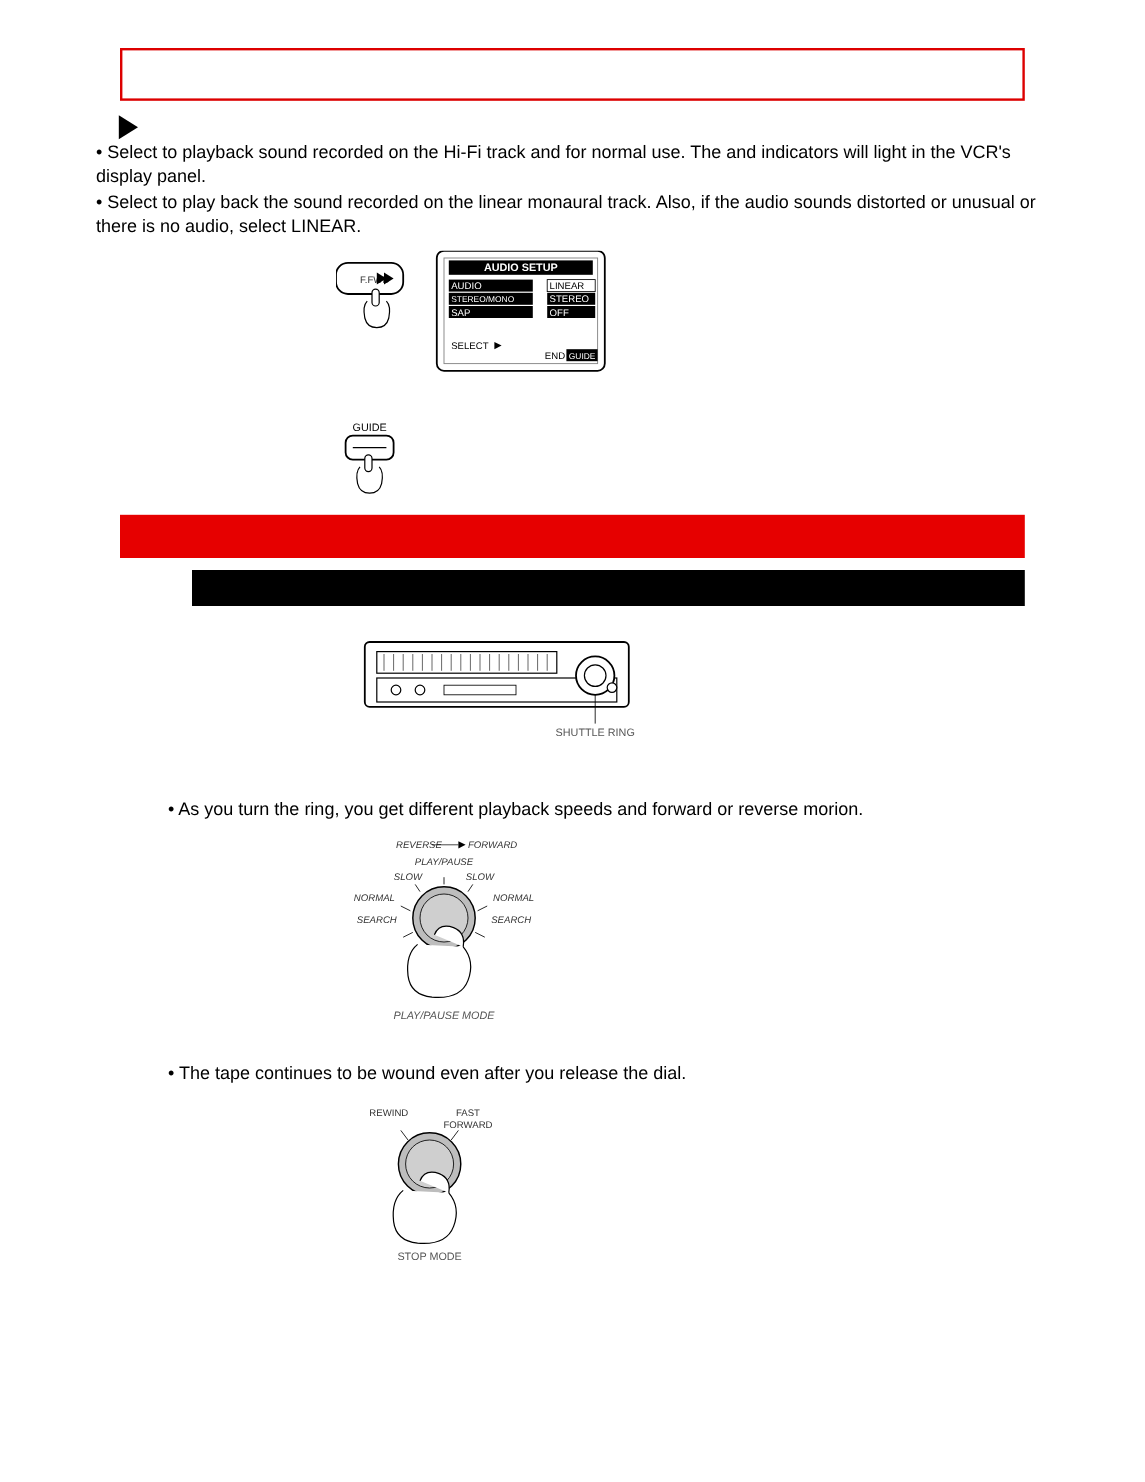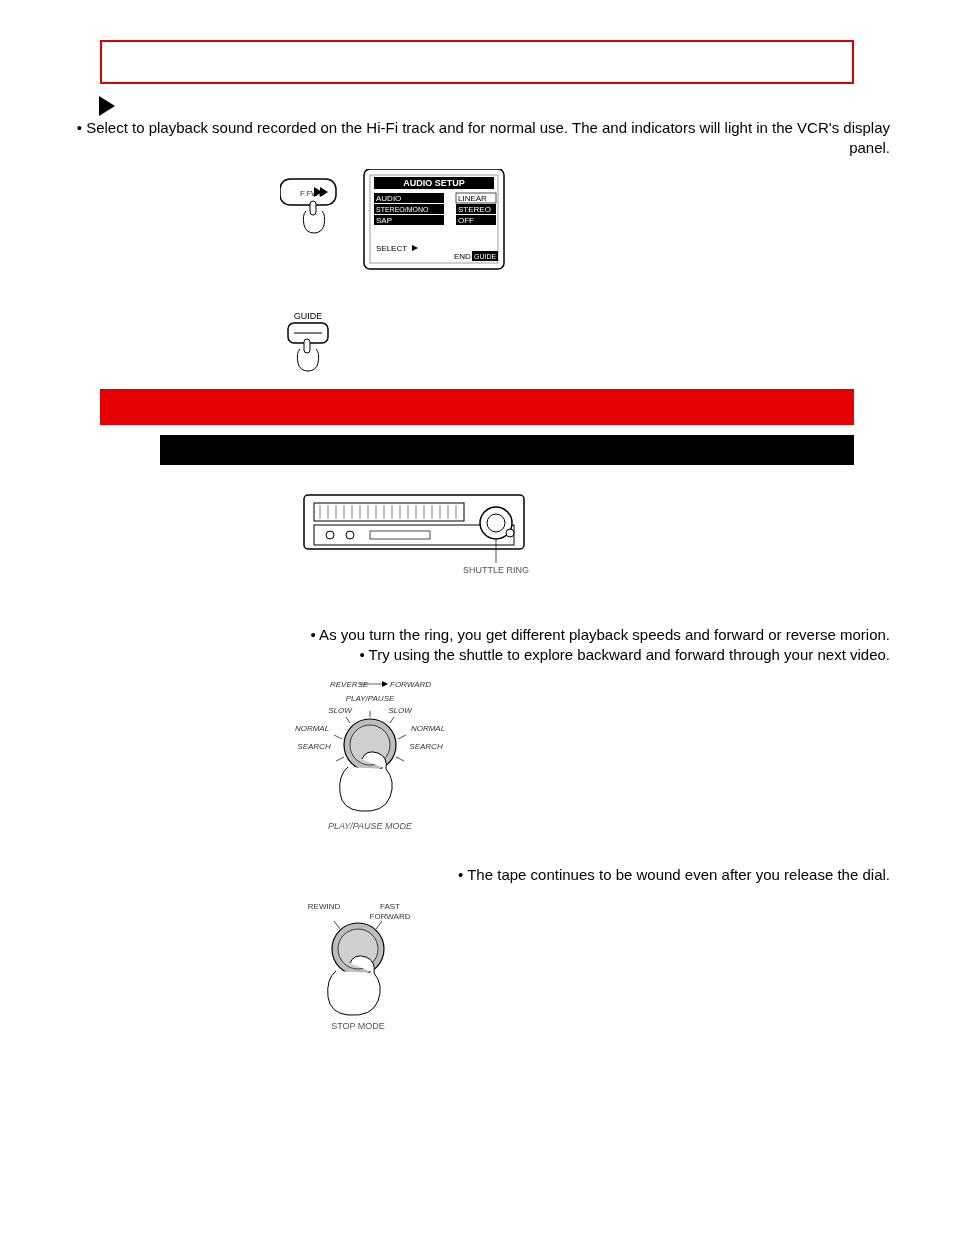--- a/index.html
+++ b/index.html
@@ -19,23 +19,22 @@
   .red-box {
     margin: 0 100px 10px 100px;
     border: 2px solid #d00;
     padding: 10px;
     min-height: 20px;
   }
   .red-box-title {
     font-weight: bold;
   }
   .body-text {
-    margin: 0 64px;
+    margin: 0 80px;
     line-height: 1.35;
-    text-align: right;
   }
   .play-tri {
     display: inline-block;
     vertical-align: middle;
     margin-left: 95px;
   }
   .red-bar {
     margin: 10px 100px 10px 100px;
     background: #e60000;
     color: #fff;
@@ -86,20 +85,24 @@
       </svg>
   </div>
 
   
   <div class="body-text">
     <div>
       <span>• Select </span>
       <span> to playback sound recorded on the Hi-Fi track and for normal use.  The </span>
       <span> and </span>
       <span> indicators will light in the VCR's display panel.</span>
+    </div>
+    <div>
+      <span>• Select </span>
+      <span> to play back the sound recorded on the linear monaural track. Also, if the audio sounds distorted or unusual or there is no audio, select LINEAR.</span>
     </div>
   </div>
 
   
   <div class="fig">
     <svg width="230" height="110">
 
       <g transform="translate(0,10)">
         <rect x="0" y="0" width="56" height="26" rx="10" ry="10" fill="#fff" stroke="#000" stroke-width="1.5"></rect>
         <text x="20" y="17" class="tiny">F.FWD</text>
@@ -205,21 +208,20 @@
       <circle cx="210" cy="48" r="4" fill="#fff" stroke="#000"></circle>
 
       <line x1="196" y1="54" x2="196" y2="78" stroke="#000" stroke-width="0.7"></line>
       <text x="196" y="88" class="caption-small">SHUTTLE RING</text>
     </svg>
   </div>
 
   
   <div class="body-text" style="margin-top:40px; padding-left:60px;">
     <div>• As you turn the ring, you get different playback speeds and forward or reverse morion.</div>
-    <div>• Try using the shuttle to explore backward and forward through your next video.</div>
   </div>
 
   
   <div class="fig" style="margin-left:290px;font-style:italic;">
     <svg width="160" height="160">
       <text x="40" y="12" class="tiny">REVERSE</text>
       <line x1="70" y1="9" x2="92" y2="9" stroke="#000" stroke-width="0.6"></line>
       <polygon points="92,6 98,9 92,12" fill="#000"></polygon>
       <text x="100" y="12" class="tiny">FORWARD</text>
 

